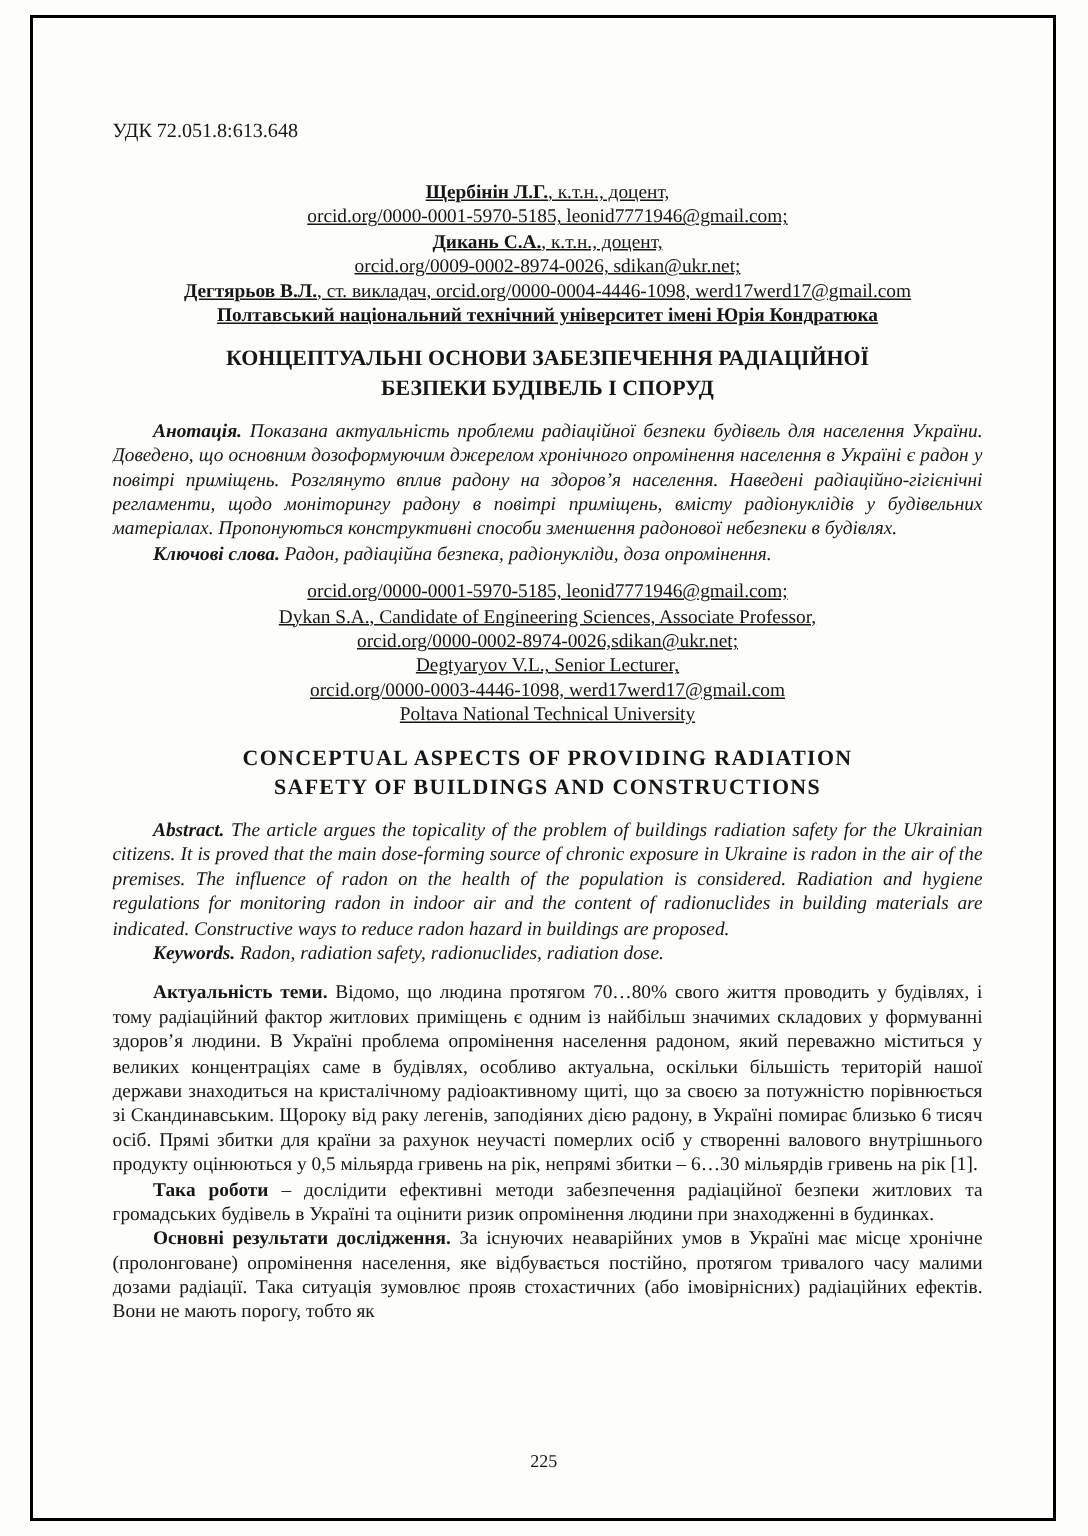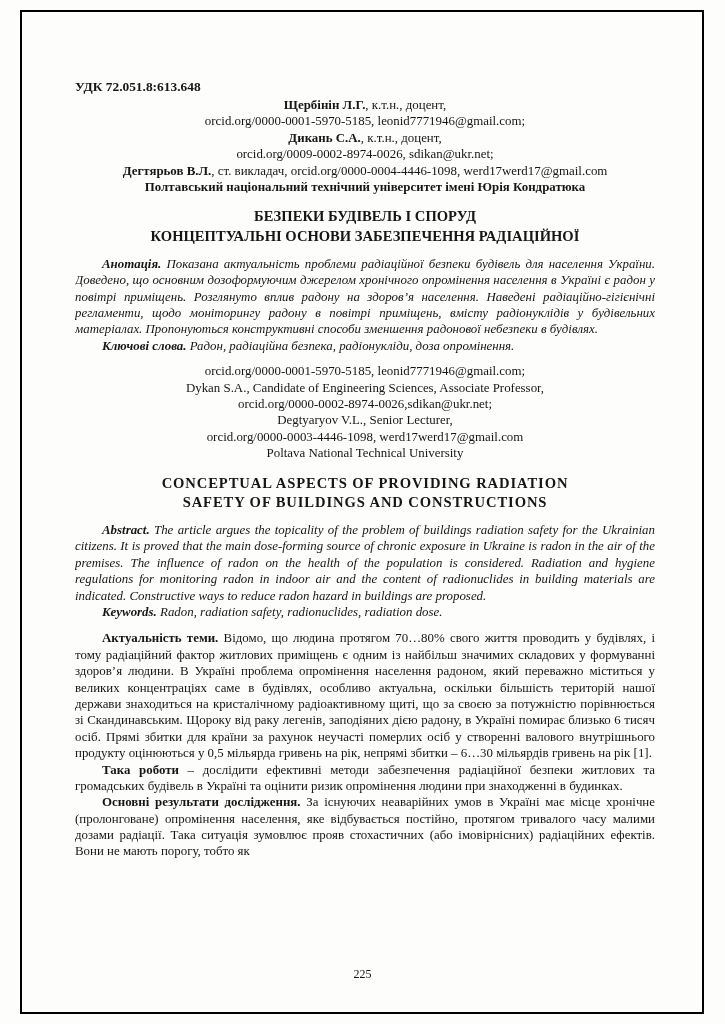--- a/index.html
+++ b/index.html
@@ -21,24 +21,24 @@
   .content {
     position: absolute;
     left: 75px; top: 78px;
     width: 580px;
     max-height: 880px;
     overflow: hidden;
     font-size: 12.9px;
     line-height: 1.27;
   }
   p { margin: 0; }
-  .udc { font-weight: bold; margin-bottom: 2px; font-size: 13.4px; }
+  .udc { font-weight: normal; margin-bottom: 25px; font-size: 13.4px; }
   .center { text-align: center; }
   .b { font-weight: bold; }
-  .auth-block { margin-bottom: 3px; }
+  .auth-block { margin-bottom: 3px; text-decoration: underline; }
   .auth-line { white-space: normal; }
   .title { font-weight: bold; font-size: 14.6px; line-height: 1.32; margin: 12px 0 10px 0; }
   .en-title { letter-spacing: 0.9px; }
   .just { text-align: justify; }
   .ital { font-style: italic; }
   .indent { text-indent: 27px; }
   .kw { margin-bottom: 9px; }
   .body-p { margin: 0; }
   .body-start { margin-top: 10px; }
   .pageno {
@@ -60,22 +60,22 @@
   <div class="auth-block center">
     <div class="auth-line"><span class="b">Щербінін Л.Г.</span><span>, к.т.н., доцент,</span></div>
     <div class="auth-line"><span>orcid.org/0000-0001-5970-5185, leonid7771946@gmail.com;</span></div>
     <div class="auth-line"><span class="b">Дикань С.А.</span><span>, к.т.н., доцент,</span></div>
     <div class="auth-line"><span>orcid.org/0009-0002-8974-0026, sdikan@ukr.net;</span></div>
     <div class="auth-line"><span class="b">Дегтярьов В.Л.</span><span>, ст. викладач, orcid.org/0000-0004-4446-1098, werd17werd17@gmail.com</span></div>
     <div class="auth-line"><span class="b">Полтавський національний технічний університет імені Юрія Кондратюка</span></div>
   </div>
 
   <div class="title center">
+    <div>КОНЦЕПТУАЛЬНІ ОСНОВИ ЗАБЕЗПЕЧЕННЯ РАДІАЦІЙНОЇ</div>
     <div>БЕЗПЕКИ БУДІВЕЛЬ І СПОРУД</div>
-    <div>КОНЦЕПТУАЛЬНІ ОСНОВИ ЗАБЕЗПЕЧЕННЯ РАДІАЦІЙНОЇ</div>
   </div>
 
   <p class="just ital indent"><span class="b">Анотація.</span><span> Показана актуальність проблеми радіаційної безпеки будівель для населення України. Доведено, що основним дозоформуючим джерелом хронічного опромінення населення в Україні є радон у повітрі приміщень. Розглянуто вплив радону на здоров’я населення. Наведені радіаційно-гігієнічні регламенти, щодо моніторингу радону в повітрі приміщень, вмісту радіонуклідів у будівельних матеріалах. Пропонуються конструктивні способи зменшення радонової небезпеки в будівлях.</span></p>
   <p class="just ital indent kw"><span class="b">Ключові слова.</span><span> Радон, радіаційна безпека, радіонукліди, доза опромінення.</span></p>
 
   <div class="auth-block center">
     <div class="auth-line">orcid.org/0000-0001-5970-5185, leonid7771946@gmail.com;</div>
     <div class="auth-line">Dykan S.A., Candidate of Engineering Sciences, Associate Professor,</div>
     <div class="auth-line">orcid.org/0000-0002-8974-0026,sdikan@ukr.net;</div>
     <div class="auth-line">Degtyaryov V.L., Senior Lecturer,</div>

